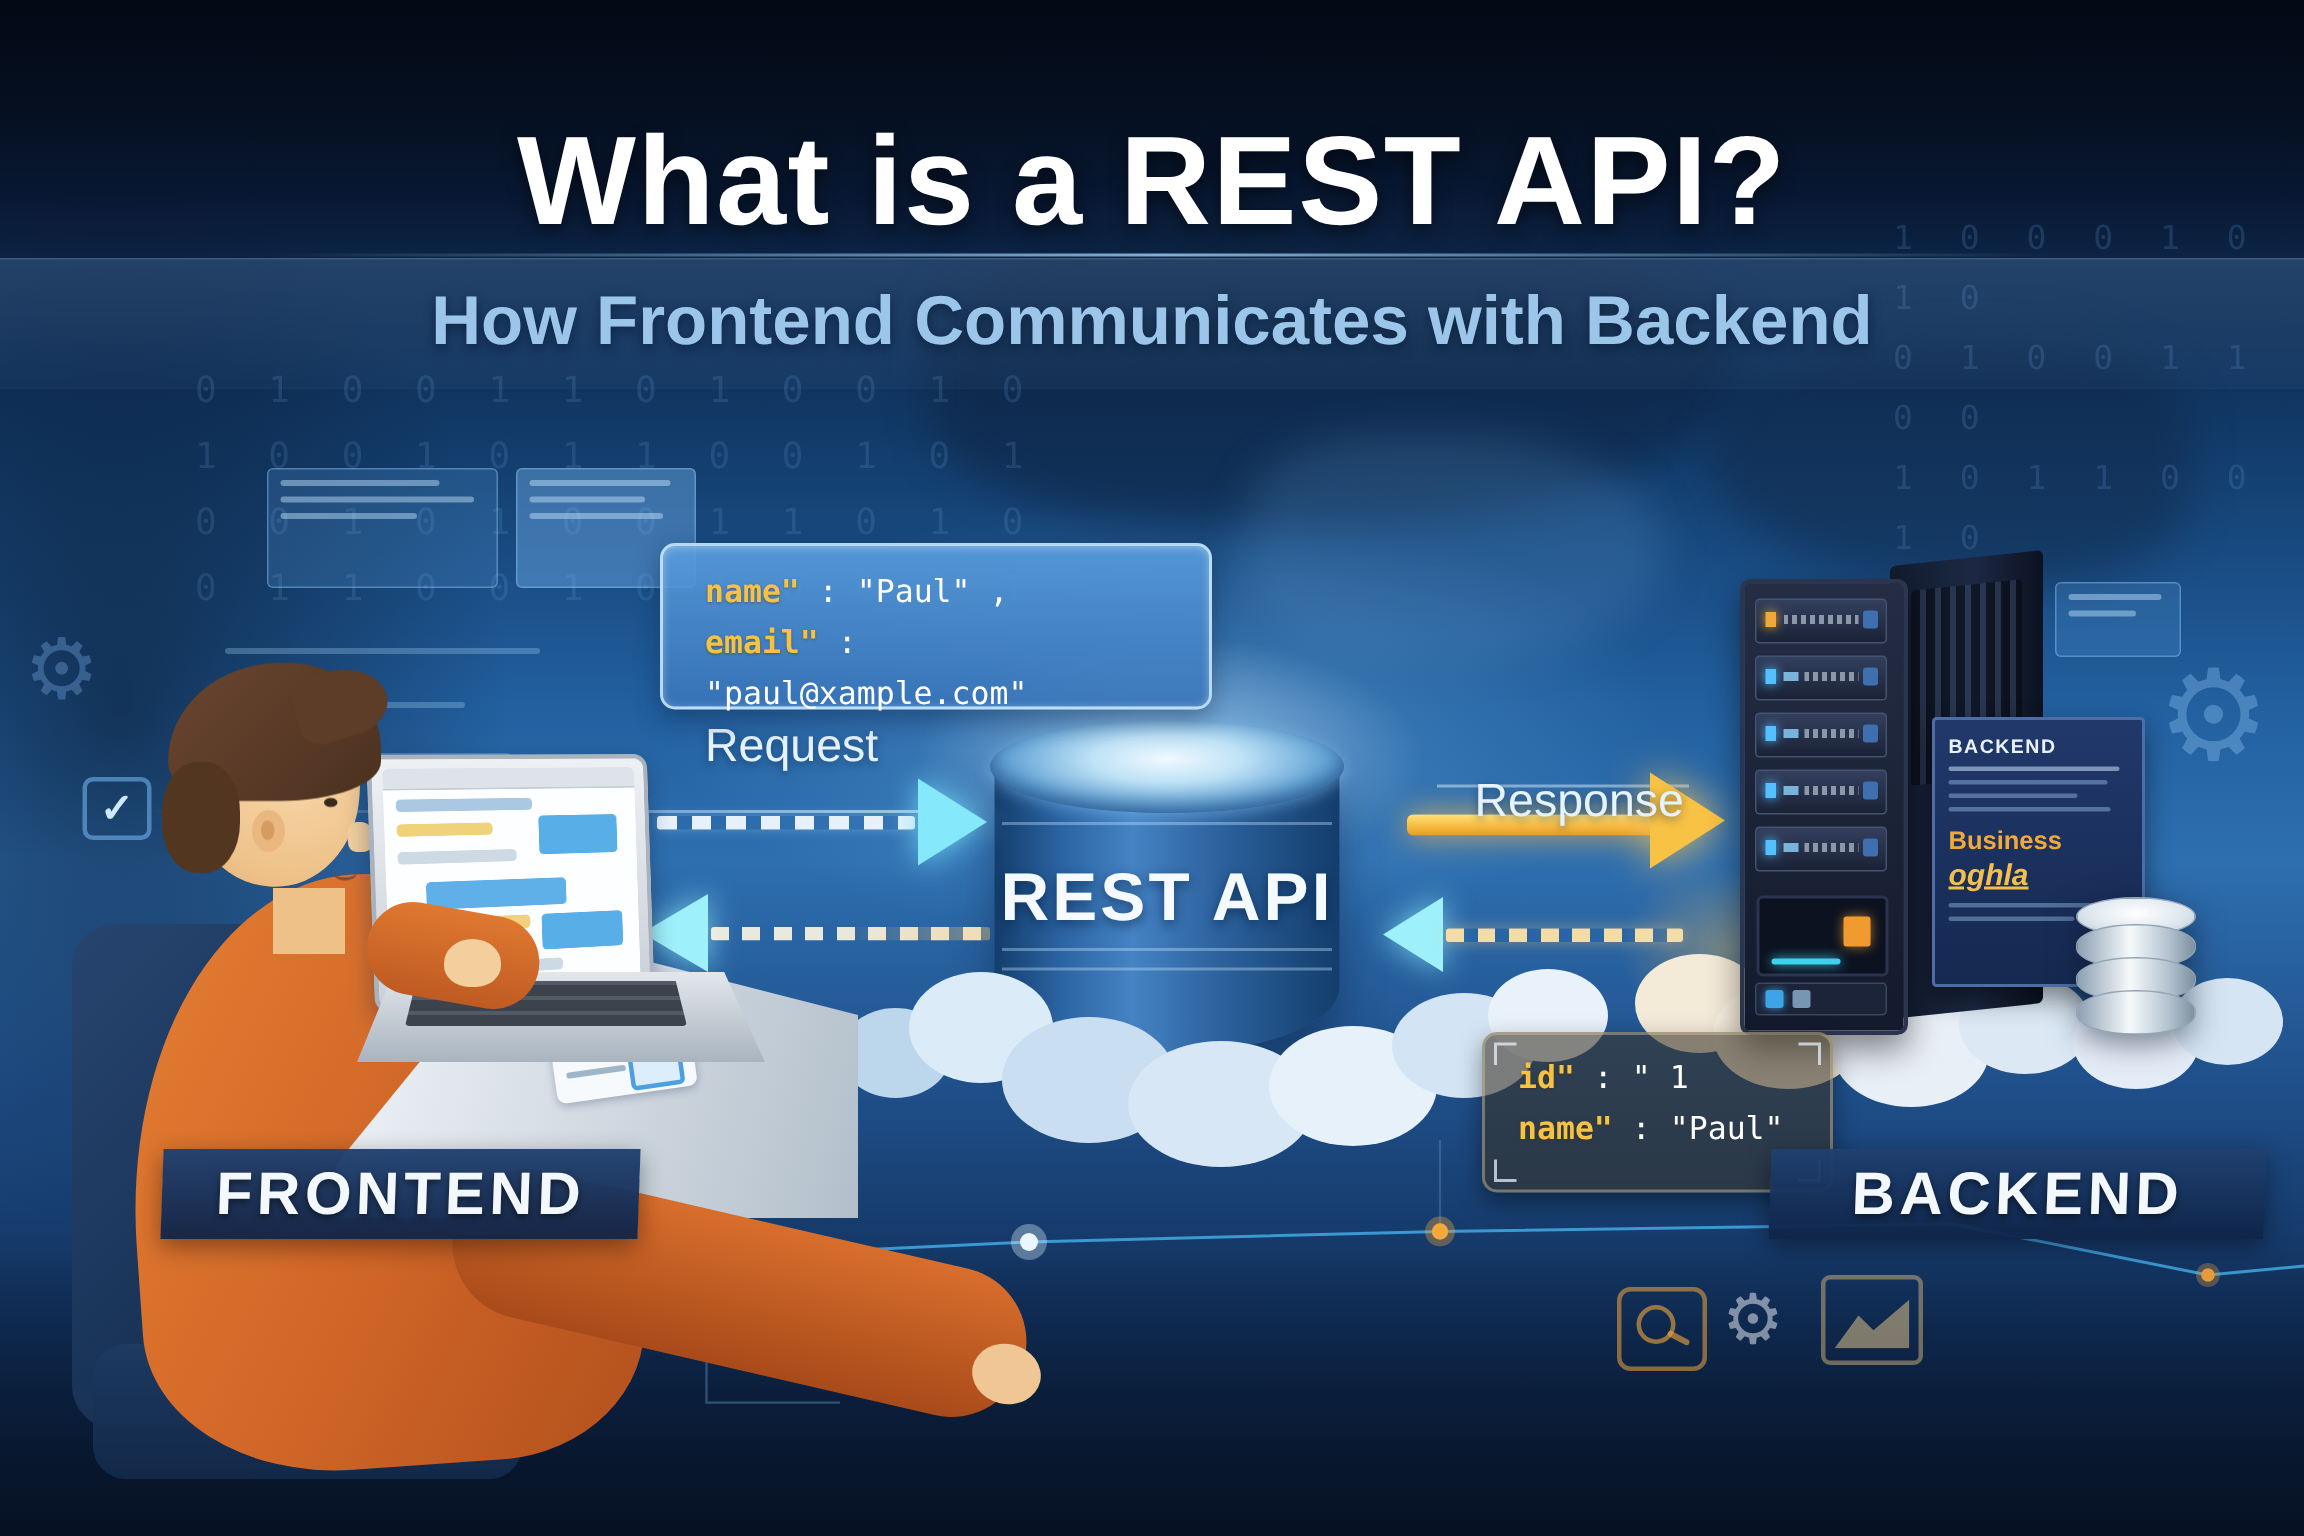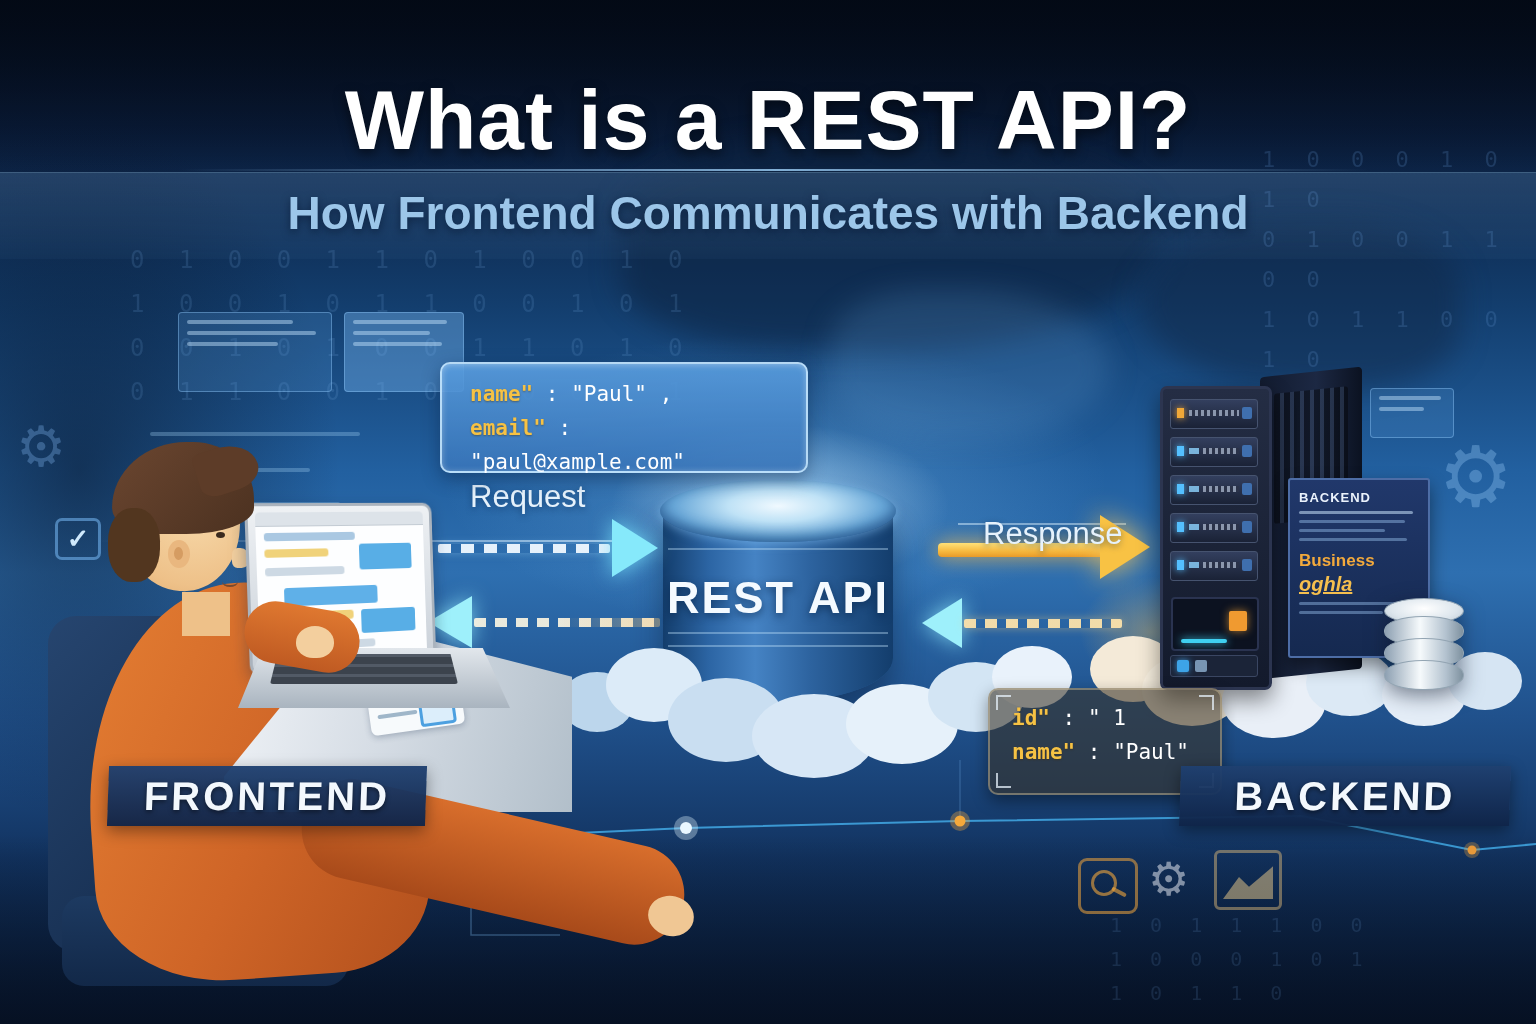--- a/index.html
+++ b/index.html
@@ -142,23 +142,20 @@
   <div class="abs map-blob" style="left:620px;top:140px;width:540px;height:210px;background:rgba(12,34,64,.55);border-radius:45% 55% 60% 40%;"></div>
   <div class="abs map-blob" style="left:1140px;top:220px;width:320px;height:170px;background:rgba(16,40,72,.5);border-radius:55% 45% 40% 60%;"></div>
   <div class="abs map-blob" style="left:830px;top:290px;width:280px;height:150px;background:rgba(95,155,210,.22);border-radius:40% 60% 55% 45%;"></div>
   <div class="abs binary" style="left:130px;top:238px;font-size:24px;letter-spacing:10px;line-height:44px;color:rgba(120,170,225,.17);">0 1 0 0 1 1 0 1 0 0 1 0
 1 0 0 1 0 1 1 0 0 1 0 1
 0 0 1 0 1 0 0 1 1 0 1 0
 0 1 1 0 0 1 0 1 0 0 1 1</div>
   <div class="abs binary" style="left:1262px;top:140px;font-size:22px;letter-spacing:9px;line-height:40px;color:rgba(100,150,210,.22);">1 0 0 0 1 0 1 0
 0 1 0 0 1 1 0 0
 1 0 1 1 0 0 1 0</div>
-  <div class="abs binary" style="left:1110px;top:908px;font-size:20px;letter-spacing:8px;line-height:34px;color:rgba(110,160,215,.16);">1 0 1 1 1 0 0
-1 0 0 0 1 0 1
-1 0 1 1 0</div>
 
   <div class="abs band-sub"></div>
   <div class="abs divider"></div>
 
   <div class="deco-card" style="left:178px;top:312px;width:152px;height:78px;">
     <div class="fline" style="width:70%;"></div>
       <div class="fline" style="width:85%;"></div>
       <div class="fline" style="width:60%;"></div>
   </div>
   <div class="deco-card" style="left:344px;top:312px;width:118px;height:78px;background:rgba(120,185,245,.40);">

